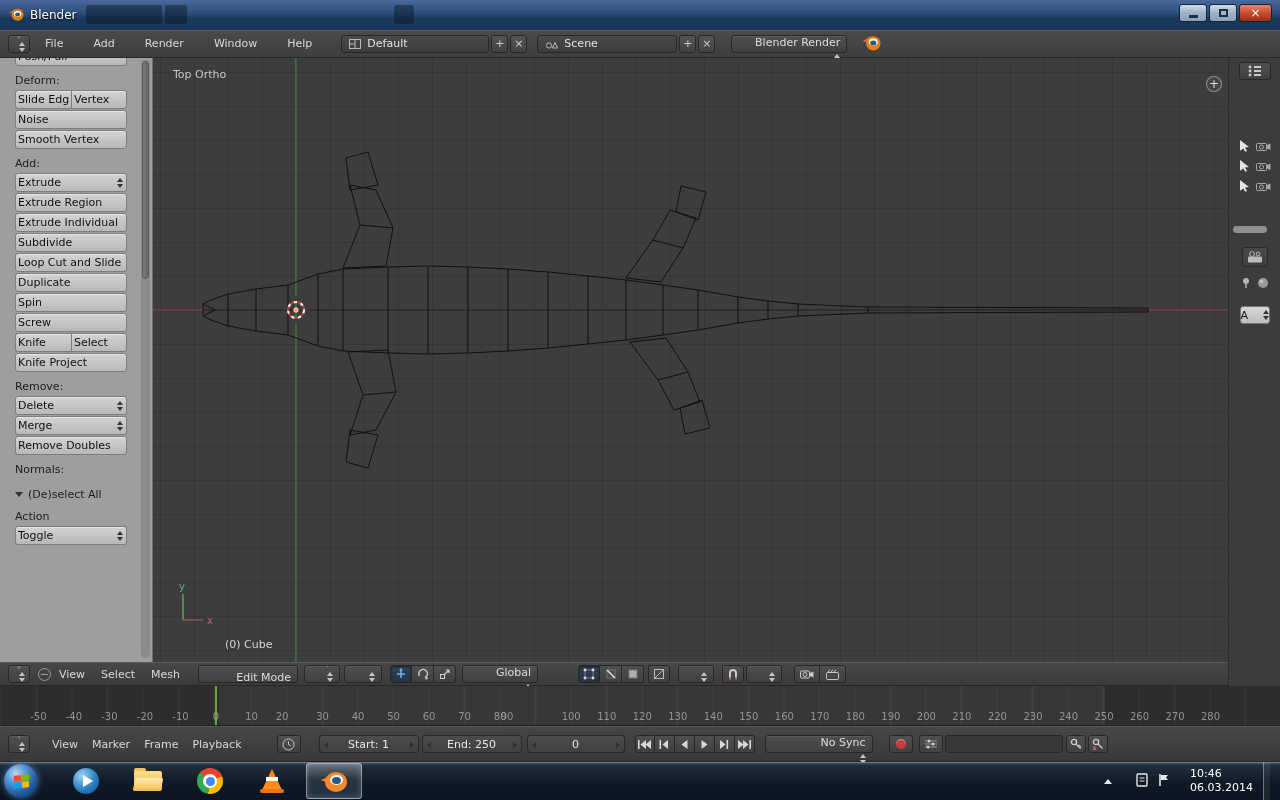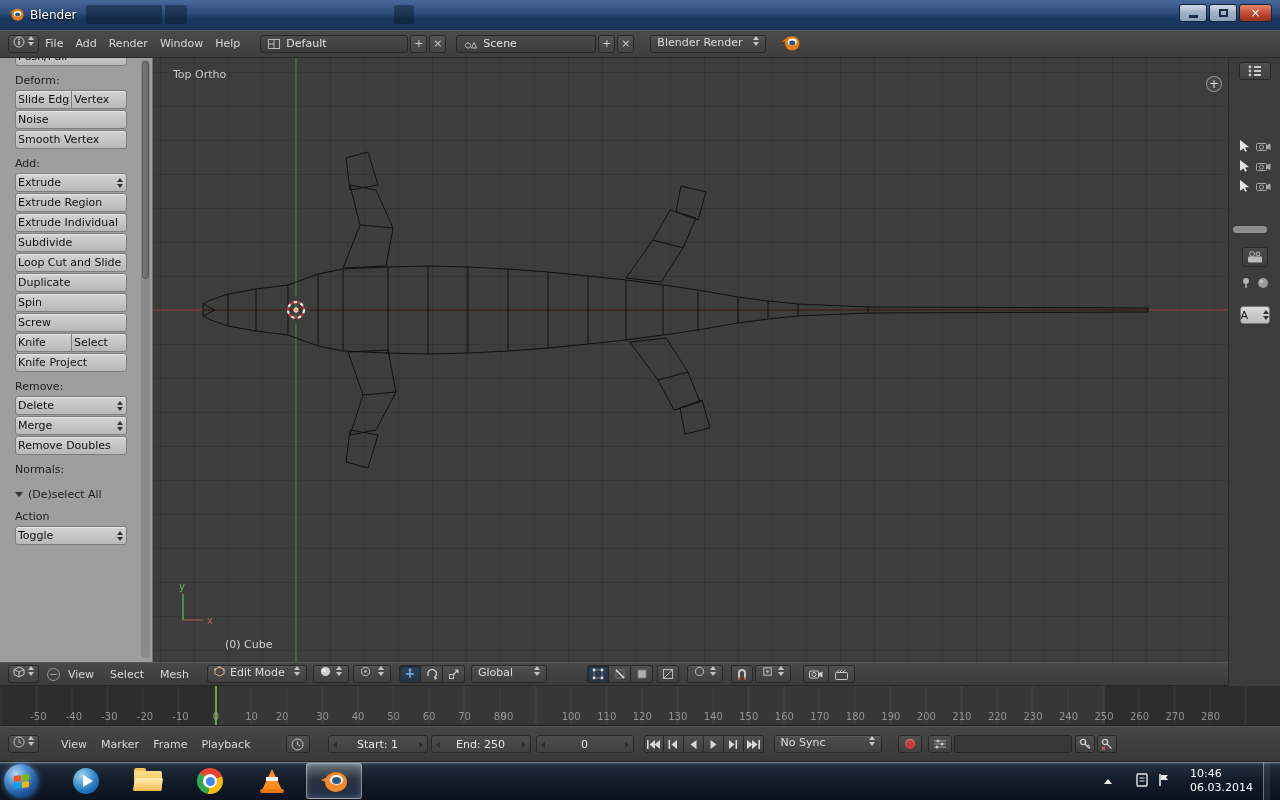--- a/index.html
+++ b/index.html
@@ -18,24 +18,24 @@
   .wbtn { width:28px; height:18px; border:1px solid #10243c; border-radius:3px;
     background:linear-gradient(#d2dce8,#9db1c6 50%,#8ca2ba); display:flex; align-items:center; justify-content:center; color:#1c2c40; }
   .wbtn.close { width:33px; background:linear-gradient(#e8836b,#c04a30 55%,#99301b); color:#fff; font-size:12px; }
   .minbar { width:9px; height:3px; background:#1c2c40; margin-top:7px; }
   .maxbox { width:9px; height:8px; border:2px solid #1c2c40; }
 
   
   .infohdr { position:absolute; top:30px; left:0; width:1280px; height:28px;
     background:linear-gradient(#4b4b4b,#3e3e3e); border-bottom:1px solid #292929; box-shadow: inset 0 1px 0 #5d5d5d;
     display:flex; align-items:center; padding-left:8px; color:#d8d8d8; }
-  .menu { margin:0 6px; color:#d8d8d8; cursor:default; }
+  .menu { margin:0 15px; color:#d8d8d8; cursor:default; }
   .hdr-drop { background:linear-gradient(#4f4f4f,#404040); border:1px solid #272727; border-radius:3px;
-    height:18px; display:flex; align-items:flex-start; gap:5px; padding:0 6px; color:#dcdcdc;
-    box-shadow: inset 0 1px 0 rgba(255,255,255,0.08); }
+    height:18px; display:flex; align-items:flex-end; gap:5px; padding:0 6px; color:#dcdcdc;
+    box-shadow: inset 0 1px 0 rgba(255,255,255,0.08); flex-direction: column; }
   .dd { display:flex; flex-direction:column; gap:2px; margin-left:auto; }
   .tu { width:0;height:0;border-left:3px solid transparent;border-right:3px solid transparent;border-bottom:4px solid #c5c5c5; display:block;}
   .td { width:0;height:0;border-left:3px solid transparent;border-right:3px solid transparent;border-top:4px solid #c5c5c5; display:block;}
   .dd.dark .tu { border-bottom-color:#333; } .dd.dark .td { border-top-color:#333; }
   .db-group { display:flex; align-items:center; gap:2px; margin-left:14px; }
   .db-field { background:linear-gradient(#4a4a4a,#3c3c3c); border:1px solid #272727; border-radius:3px;
     height:18px; display:flex; align-items:center; gap:6px; padding:0 7px; color:#e2e2e2; }
   .sm-btn { width:17px; height:18px; background:linear-gradient(#545454,#434343); border:1px solid #272727;
     border-radius:3px; display:flex; align-items:center; justify-content:center; color:#ccc; font-size:11px; }
   .stats { margin-left:auto; margin-right:8px; color:#b9b9b9; font-size:11px; white-space:nowrap; }

